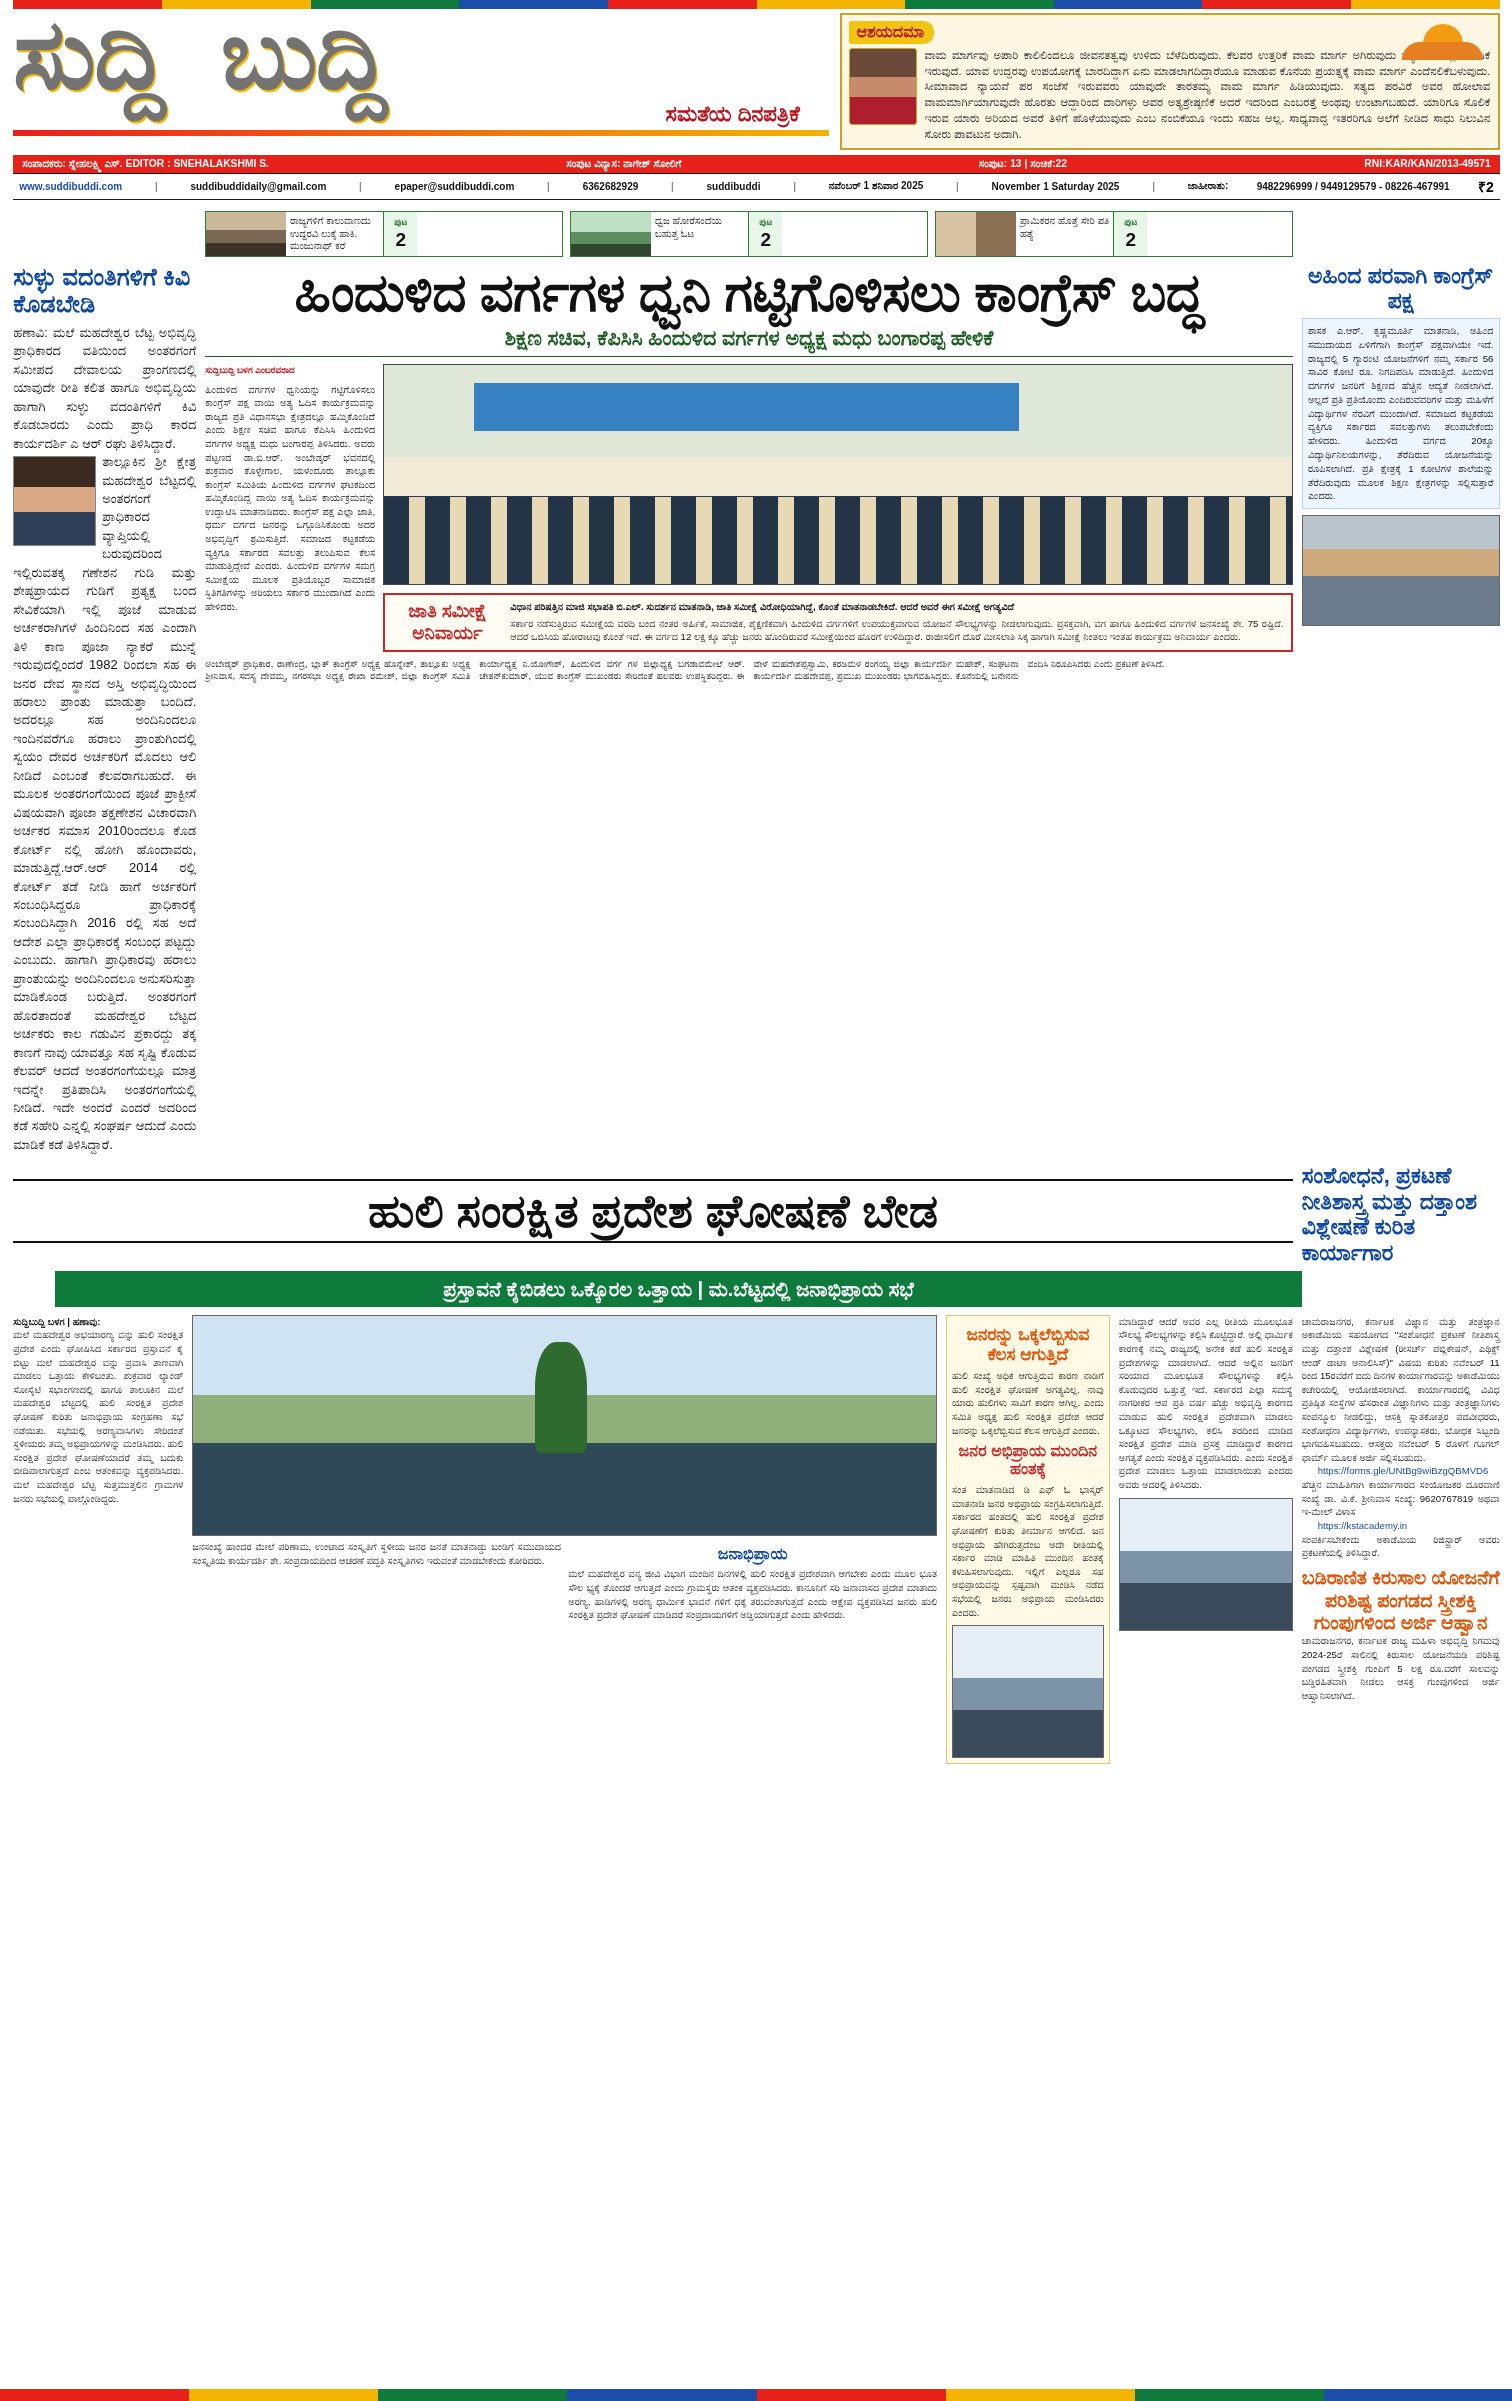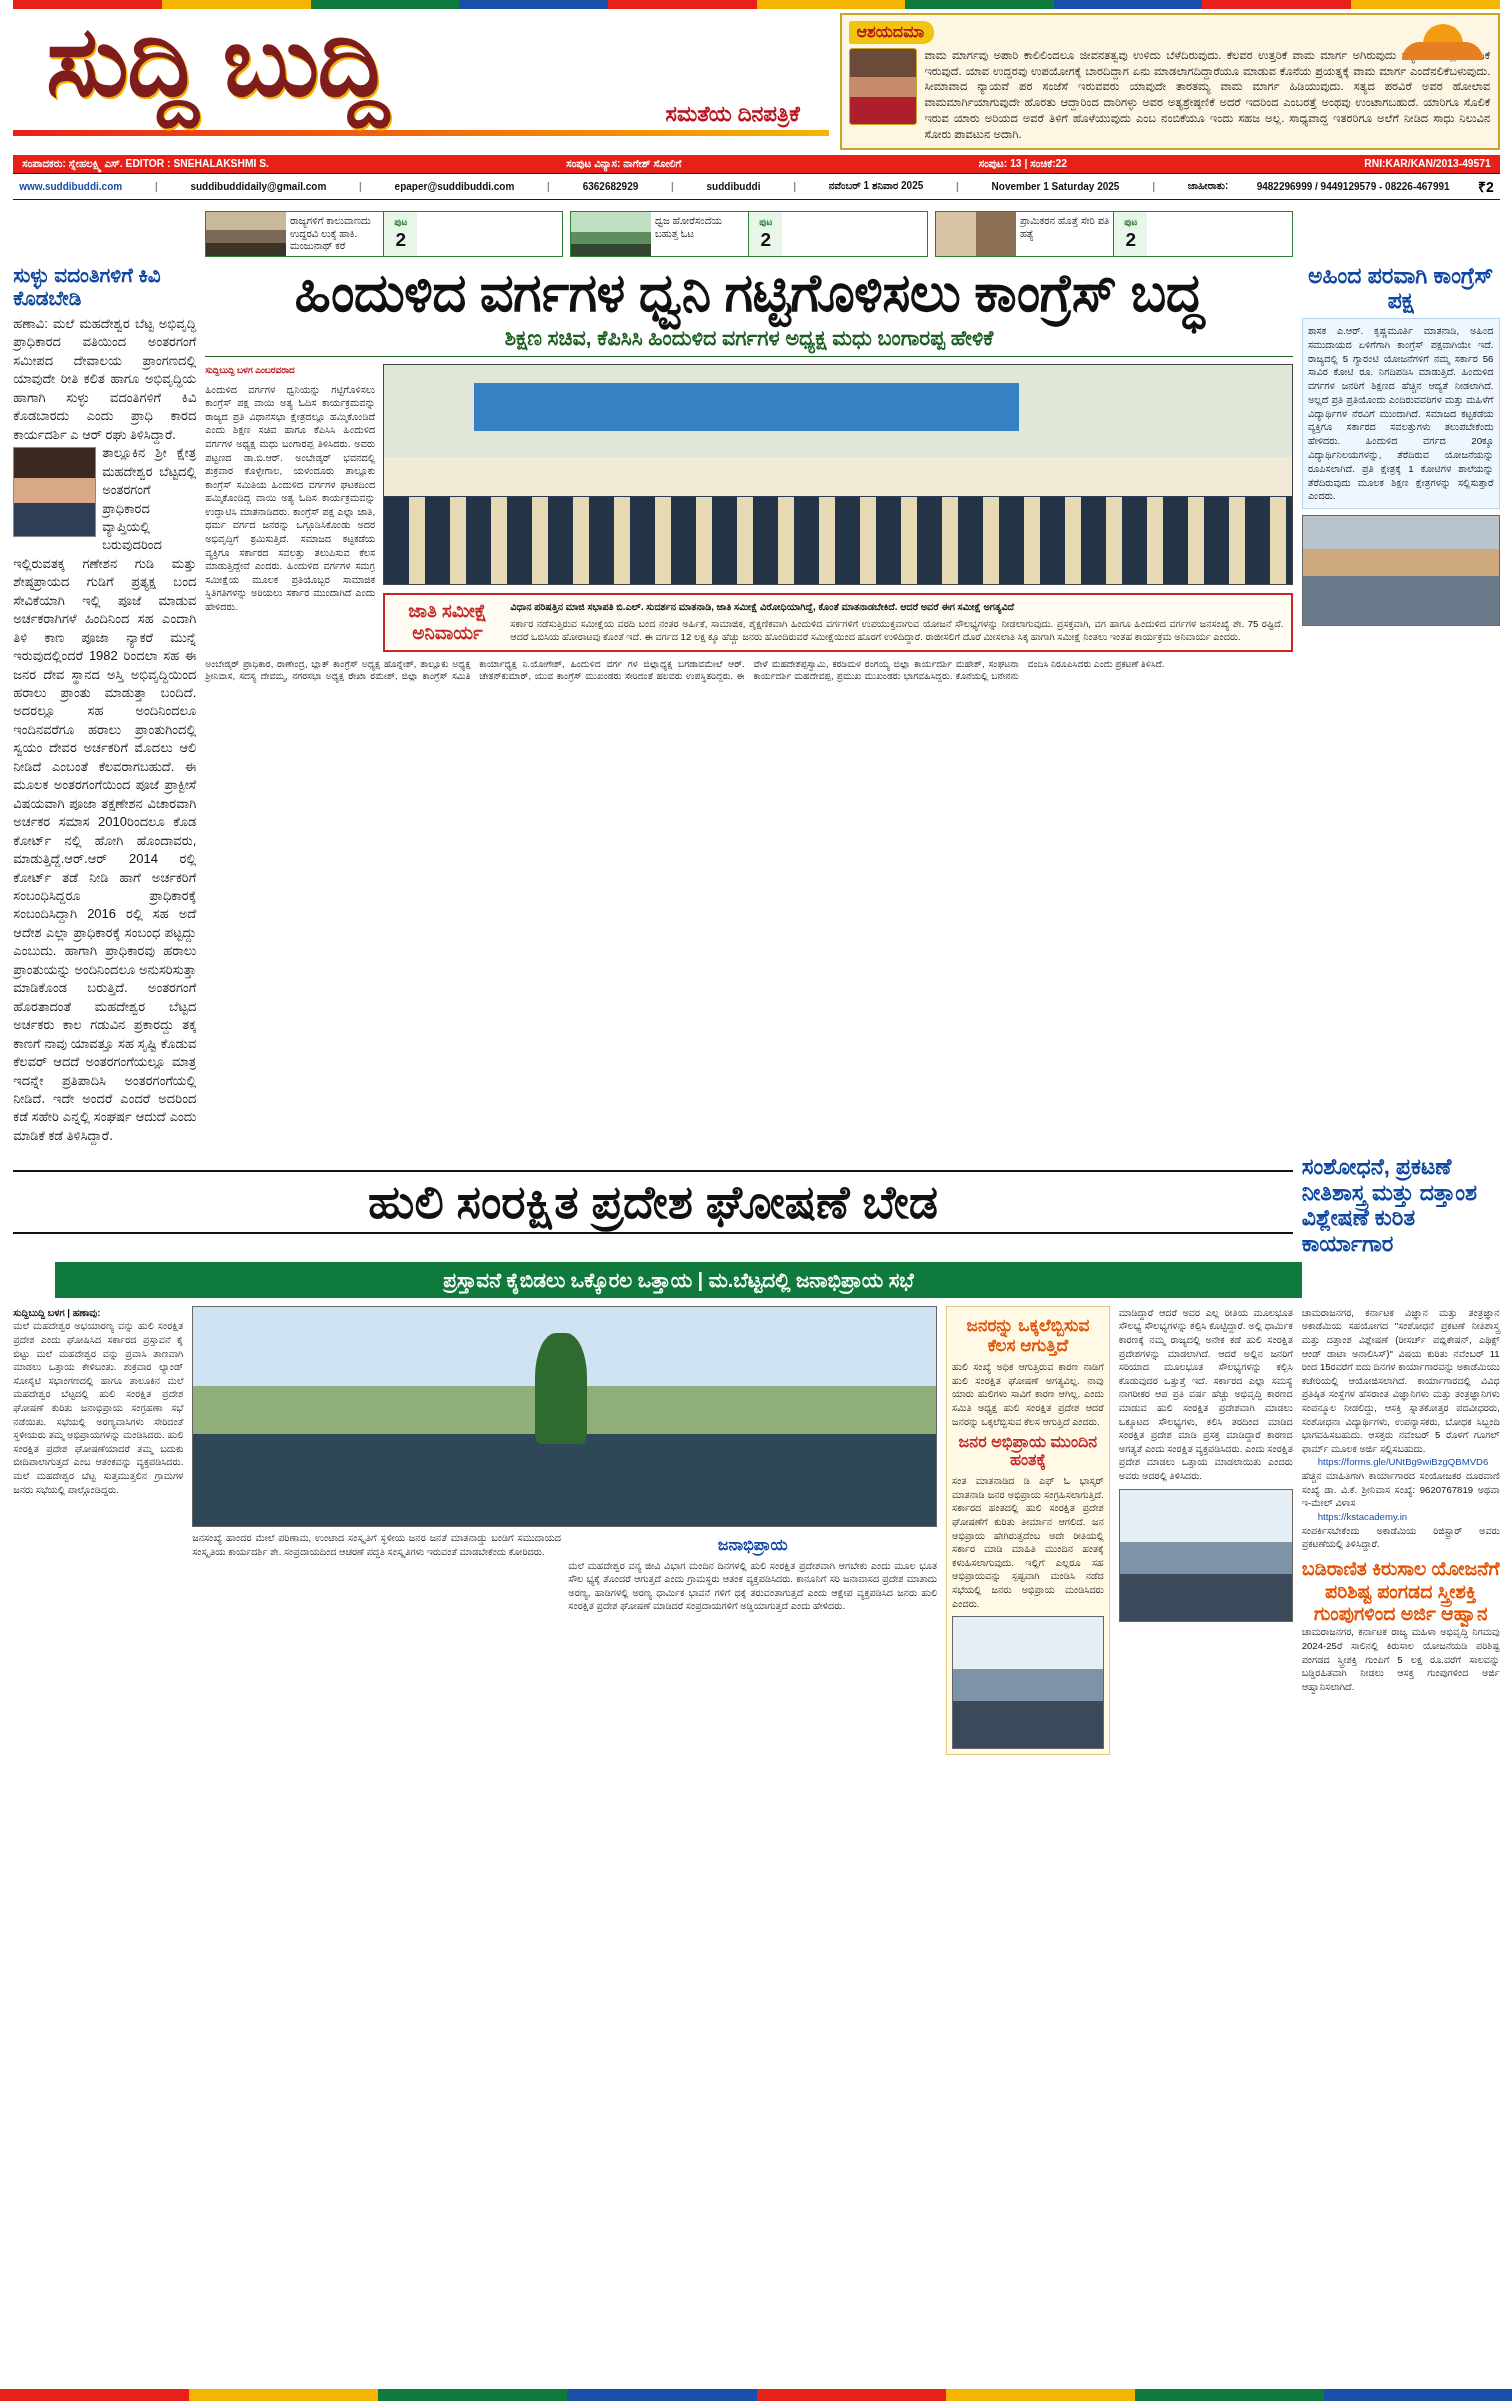--- a/index.html
+++ b/index.html
@@ -16,24 +16,23 @@
 
   
   .topbar { height:8.9px; width:100%; display:flex; }
   .topbar i { flex:1; height:100%; }
 
   
   .masthead { display:flex; align-items:flex-start; gap:10.3px; padding-top:4.4px; }
   .logo-wrap { width:816px; position:relative; }
   .logo-text {
     font-size:97px; line-height:1.02; font-weight:bold;
-    color:#7f1d1d; letter-spacing:-1.5px;
+    color:#737373; letter-spacing:-1.5px;
     text-shadow:1.5px 2.2px 0 #f5b400;
-    font-family:Liberation Sans, sans-serif;
-    margin-left:33px;
+    font-family:Liberation Mono, monospace;
   }
   .logo-sub { text-align:right; color:#b8121a; font-size:21.4px; font-weight:bold; margin-top:-10.3px; padding-right:29.5px;}
   .logo-underline { height:5.9px; background:linear-gradient(90deg,#e8201a,#f5b400); margin-top:3px; }
 
   .mast-box { flex:1; border:2.2px solid #c9a227; background:#fdf6e3; padding:5.9px 7.4px; position:relative; }
   .mast-box-title {
     display:inline-block; background:#f1c40f; color:#b8121a; font-weight:bold;
     font-size:16px; padding:2.2px 10.3px 2.2px 7.4px; border-radius:2.2px 10.3px 10.3px 2.2px;
   }
   .sunart { position:absolute; right:14.8px; top:4.4px; width:81px; height:40px; overflow:hidden;}
@@ -70,21 +69,21 @@
   .teaser .pagebox {
     width:34px; background:#e8f5e9; border-left:1.5px solid #2e7d32; text-align:center;
     font-size:8.9px; display:flex; flex-direction:column; justify-content:center; gap:1.5px; color:#2e7d32; font-weight:bold;
   }
   .teaser .pagebox b { font-size:19px; color:#111; }
 
   
   .lead-area { display:flex; gap:8.9px; margin-top:7.4px; }
   .leftcol { width:183px; flex:0 0 183px; }
   .lc-head {
-    font-size:20px; font-weight:bold; color:#0d47a1; line-height:1.12; margin-bottom:5.9px;
+    font-size:24px; font-weight:bold; color:#0d47a1; line-height:1.12; margin-bottom:5.9px;
   }
   .lc-body { font-size:13px; line-height:1.42; text-align:justify; }
   .lc-photo { width:83px;height:90px;float:left;margin:3px 5.9px 3px 0;border:0.7px solid #888;
     background:linear-gradient(180deg,#3a2a20 0 34%, #d9a884 34% 62%, #2f3e57 62% 100%);}
 
   
   .centercol { flex:1; }
   .headline {
     font-size:53px; line-height:1.08; font-weight:bold; color:#111; text-align:center;
     letter-spacing:-0.7px;

